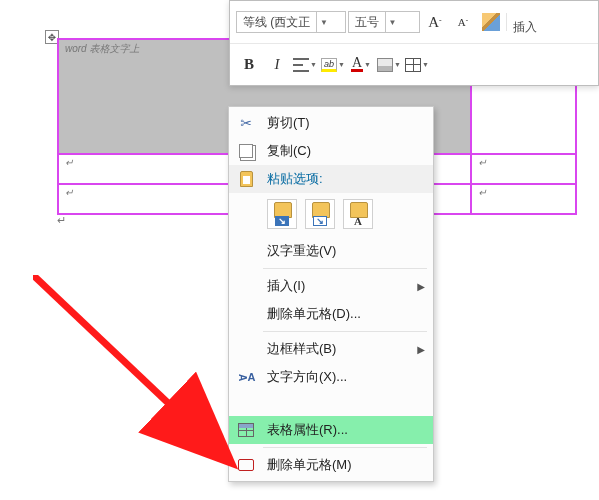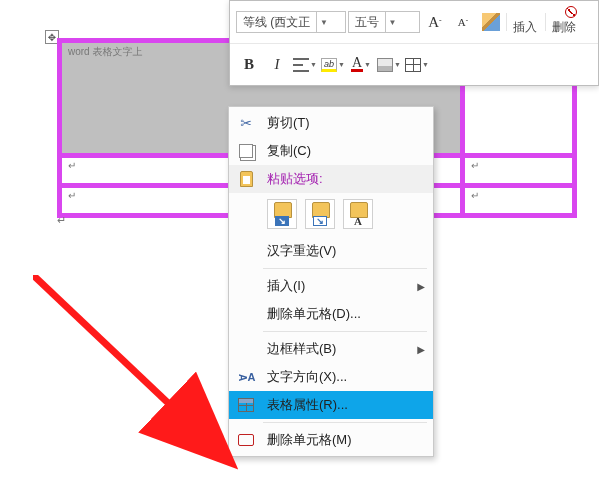--- a/index.html
+++ b/index.html
@@ -32,26 +32,27 @@
     font-size: 10px;
     color: #555;
   }
   table.wtable {
     position: absolute;
     left: 57px; top: 38px;
     border-collapse: collapse;
     width: 520px;
   }
   table.wtable td {
-    border: 5px solid #d946ef;
+    border: 2px solid #d946ef;
     height: 30px;
     font-size: 10px;
     color: #777;
     padding: 2px 6px;
     vertical-align: top;
+    font-style: italic;
   }
   table.wtable tr.big td { height: 115px; }
   .sel-cell {
     background: #bfbfbf;
     color: #000;
     font-size: 16px;
     padding: 6px 10px 0 10px;
   }
   .para-mark {
     position: absolute;
@@ -188,22 +189,22 @@
   .ctx .item {
     display: flex;
     align-items: center;
     height: 28px;
     padding: 0 10px 0 6px;
     gap: 10px;
     font-size: 13px;
     color: #222;
     position: relative;
   }
-  .ctx .item.header { background: #f0f0f0; color: #a21caf; }
-  .ctx .item.hover  { background: #0ea5e9; }
+  .ctx .item.header { background: #f0f0f0; color: #0369a1; }
+  .ctx .item.hover  { background: #86efac; margin-top: 25px; }
   .ctx .sep { height: 1px; background: #e2e2e2; margin: 3px 6px 3px 34px; }
   .ctx .ico {
     width: 22px; height: 20px;
     display: flex; align-items: center; justify-content: center;
     color: #4a6ea9;
     font-size: 14px;
   }
   .ctx .sub {
     position: absolute; right: 8px;
     font-size: 10px; color: #555;
@@ -332,29 +333,20 @@
     </div>
     <div class="vgroup">
       <span class="grid-icon">
           <span></span>
           <span></span>
           <span></span>
           <span></span>
         </span>
       <span class="lbl">插入</span>
     </div>
-    <div class="vgroup">
-      <span class="grid-icon red">
-          <span></span>
-          <span></span>
-          <span></span>
-          <span></span>
-        </span>
-      <span class="lbl">删除</span>
-    </div>
   </div>
   <div class="mini-row">
     <div class="tb-btn">
       <span class="bold">B</span>
     </div>
     <div class="tb-btn">
       <span class="italic">I</span>
     </div>
     <div class="tb-btn">
       <span class="align-icon">

